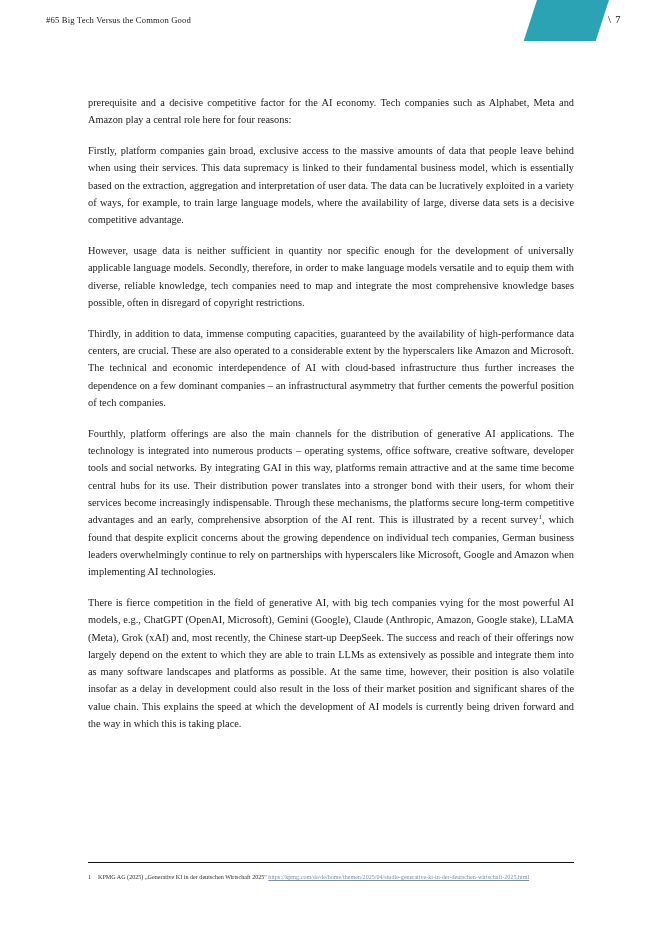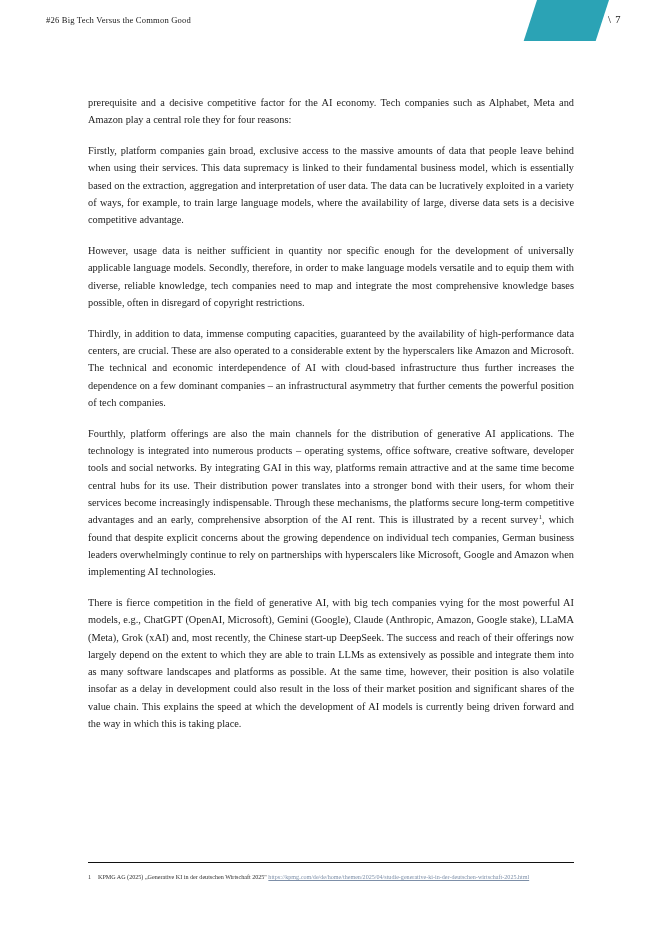--- a/index.html
+++ b/index.html
@@ -110,28 +110,28 @@
   .footnote-link {
     color: #7d8fa8;
     text-decoration: underline;
     text-underline-offset: 1px;
   }
 </style>
 </head>
 <body>
 
 <div class="page-header">
-  <div class="header-title">#26 Big Tech Versus the Common Good</div>
+  <div class="header-title">#65 Big Tech Versus the Common Good</div>
   <div class="header-shape"></div>
   <div class="header-pagenum">\ 7</div>
 </div>
 
 <div class="content">
 
-  <p class="para">prerequisite and a decisive competitive factor for the AI economy. Tech companies such as Alphabet, Meta and Amazon play a central role they for four reasons:</p>
+  <p class="para">prerequisite and a decisive competitive factor for the AI economy. Tech companies such as Alphabet, Meta and Amazon play a central role here for four reasons:</p>
 
   <p class="para">Firstly, platform companies gain broad, exclusive access to the massive amounts of data that people leave behind when using their services. This data supremacy is linked to their fundamental business model, which is essentially based on the extraction, aggregation and interpretation of user data. The data can be lucratively exploited in a variety of ways, for example, to train large language models, where the availability of large, diverse data sets is a decisive competitive advantage.</p>
 
   <p class="para">However, usage data is neither sufficient in quantity nor specific enough for the development of universally applicable language models. Secondly, therefore, in order to make language models versatile and to equip them with diverse, reliable knowledge, tech companies need to map and integrate the most comprehensive knowledge bases possible, often in disregard of copyright restrictions.</p>
 
   <p class="para">Thirdly, in addition to data, immense computing capacities, guaranteed by the availability of high-performance data centers, are crucial. These are also operated to a considerable extent by the hyperscalers like Amazon and Microsoft. The technical and economic interdependence of AI with cloud-based infrastructure thus further increases the dependence on a few dominant companies – an infrastructural asymmetry that further cements the powerful position of tech companies.</p>
 
   <p class="para"><span>Fourthly, platform offerings are also the main channels for the distribution of generative AI applications. The technology is integrated into numerous products – operating systems, office software, creative software, developer tools and social networks. By integrating GAI in this way, platforms remain attractive and at the same time become central hubs for its use. Their distribution power translates into a stronger bond with their users, for whom their services become increasingly indispensable. Through these mechanisms, the platforms secure long-term competitive advantages and an early, comprehensive absorption of the AI rent. This is illustrated by a recent survey</span><sup>1</sup><span>, which found that despite explicit concerns about the growing dependence on individual tech companies, German business leaders overwhelmingly continue to rely on partnerships with hyperscalers like Microsoft, Google and Amazon when implementing AI technologies.</span></p>
 
   <p class="para">There is fierce competition in the field of generative AI, with big tech companies vying for the most powerful AI models, e.g., ChatGPT (OpenAI, Microsoft), Gemini (Google), Claude (Anthropic, Amazon, Google stake), LLaMA (Meta), Grok (xAI) and, most recently, the Chinese start-up DeepSeek. The success and reach of their offerings now largely depend on the extent to which they are able to train LLMs as extensively as possible and integrate them into as many software landscapes and platforms as possible. At the same time, however, their position is also volatile insofar as a delay in development could also result in the loss of their market position and significant shares of the value chain. This explains the speed at which the development of AI models is currently being driven forward and the way in which this is taking place.</p>

